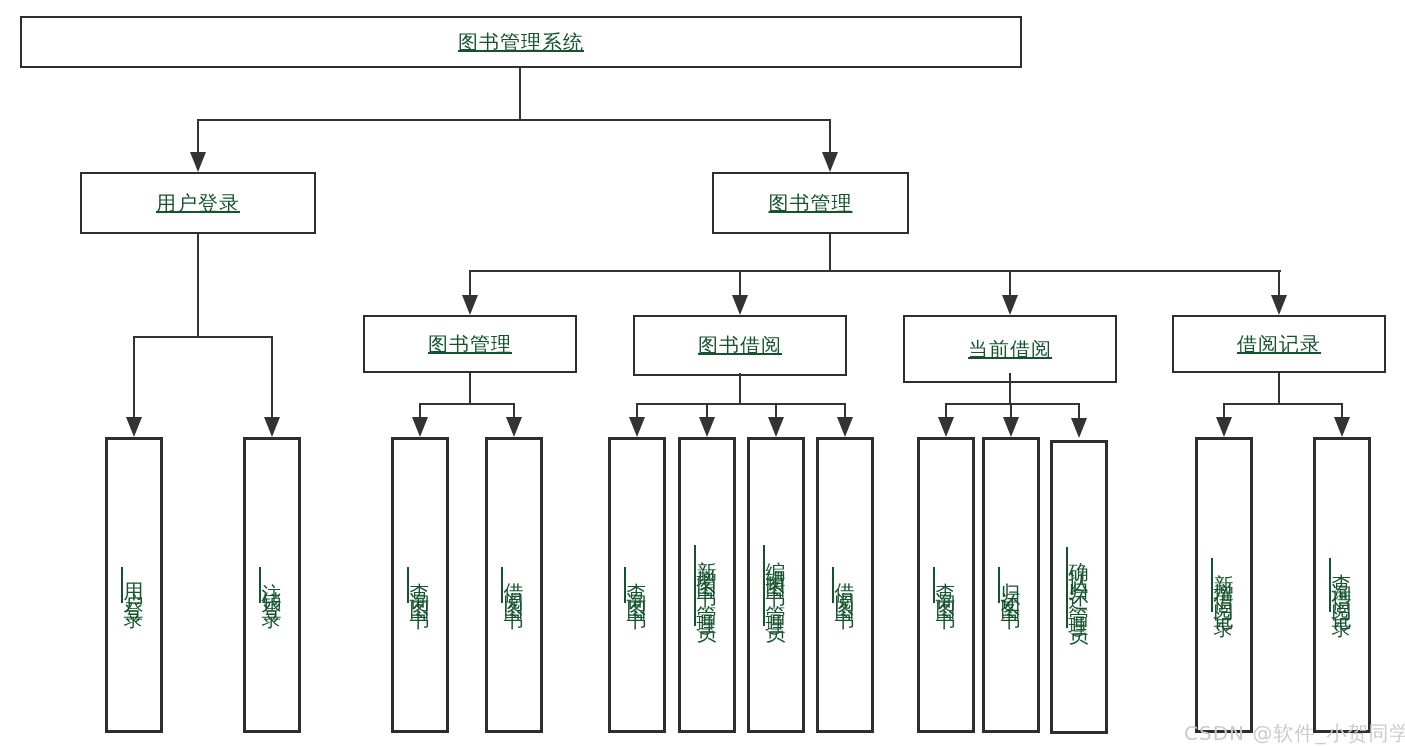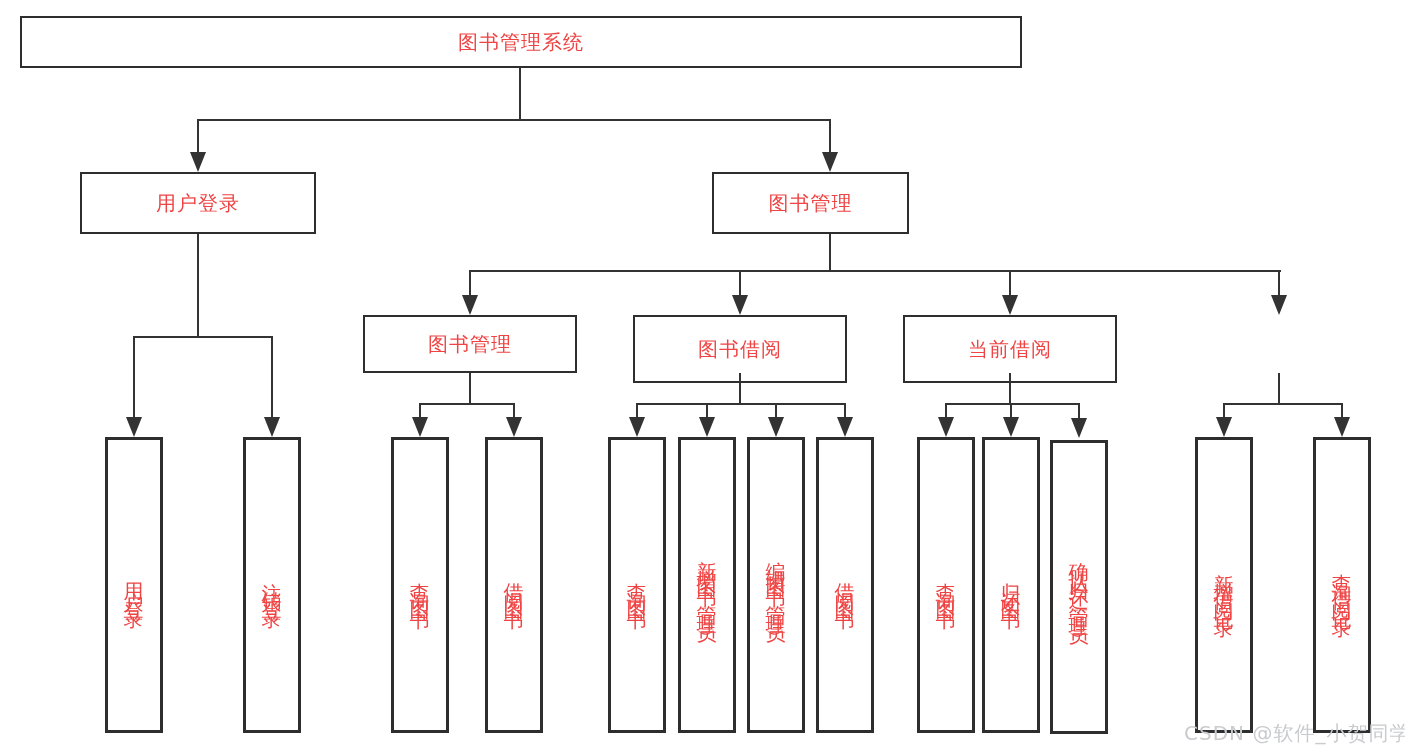--- a/index.html
+++ b/index.html
@@ -1,19 +1,19 @@
 <!DOCTYPE html>
 <html><head>
 <meta charset="utf-8">
 <style>
   html,body{margin:0;padding:0;background:#ffffff;}
   body{font-family:"DejaVu Sans","Liberation Sans",sans-serif;}
   .canvas{position:relative;width:1405px;height:747px;background:#ffffff;overflow:hidden;}
   .box{position:absolute;box-sizing:border-box;background:#ffffff;display:flex;
-       align-items:center;justify-content:center;color:#ef4444;}
+       align-items:center;justify-content:center;color:#14532d;text-decoration:underline;}
   .hb{border:2px solid #2e2e2e;font-size:20px;letter-spacing:1px;}
   .vb{border:3px solid #2e2e2e;font-size:20px;}
   .vb span{writing-mode:vertical-rl;letter-spacing:9px;line-height:1;}
   .l{position:absolute;background:#333333;}
   .vl{width:2px;}
   .hl{height:2px;}
   .arrow{position:absolute;width:0;height:0;
          border-left:8px solid transparent;border-right:8px solid transparent;
          border-top:20px solid #333333;}
   .watermark{position:absolute;font-size:20px;color:#c9cbce;letter-spacing:1px;
@@ -56,25 +56,28 @@
   <div class="l vl" style="left:739px;top:270px;height:30px"></div>
   <div class="arrow" style="left:732px;top:295px"></div>
   <div class="l vl" style="left:1009px;top:270px;height:30px"></div>
   <div class="arrow" style="left:1002px;top:295px"></div>
   <div class="l vl" style="left:1278px;top:270px;height:30px"></div>
   <div class="arrow" style="left:1271px;top:295px"></div>
 
   <div class="box hb" style="left:363px;top:315px;width:214px;height:58px">
     <span>图书管理</span>
   </div>
-  <div class="box hb" style="left:633px;top:315px;width:214px;height:68px">
+  <div class="box hb" style="left:633px;top:315px;width:214px;height:61px">
     <span>图书借阅</span>
   </div>
   <div class="box hb" style="left:903px;top:315px;width:214px;height:68px">
     <span>当前借阅</span>
+  </div>
+  <div class="box hb" style="left:1172px;top:315px;width:214px;height:58px">
+    <span>借阅记录</span>
   </div>
 
   <div class="l vl" style="left:469px;top:373px;height:32px"></div>
   <div class="l hl" style="left:419px;top:403px;width:96px"></div>
   <div class="l vl" style="left:419px;top:403px;height:19px"></div>
   <div class="arrow" style="left:412px;top:417px"></div>
   <div class="l vl" style="left:513px;top:403px;height:19px"></div>
   <div class="arrow" style="left:506px;top:417px"></div>
 
   <div class="l vl" style="left:739px;top:373px;height:32px"></div>

